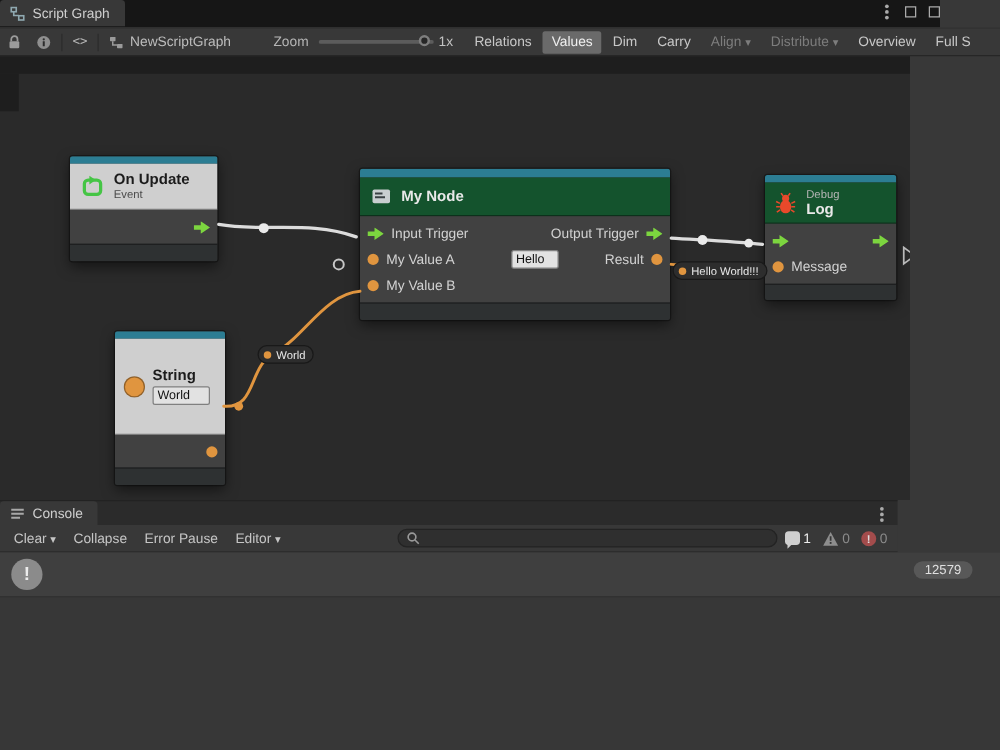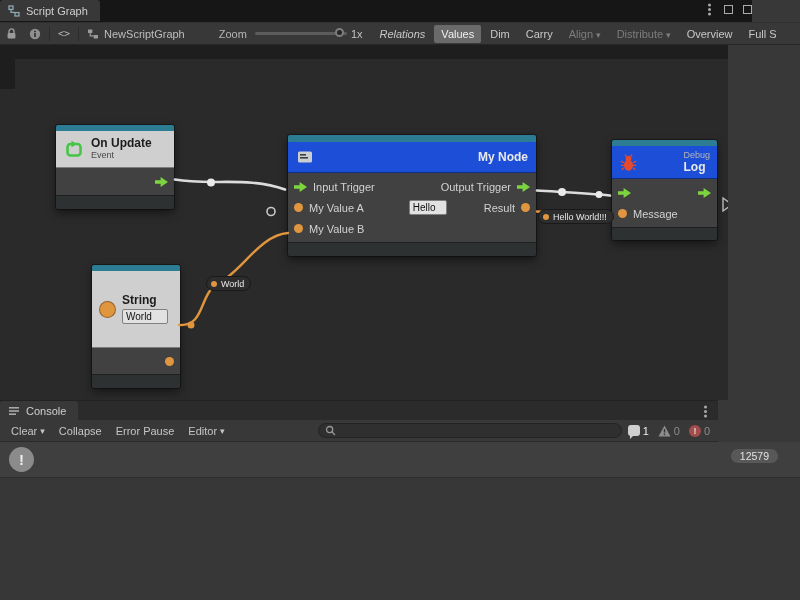--- a/index.html
+++ b/index.html
@@ -28,40 +28,40 @@
   .sep { width:1px; height:14px; background:#2b2b2b; margin:0 8px; }
   .icon-code { font-family:"DejaVu Sans Mono", monospace; color:#b5b5b5; font-size:10px; }
   .icon-code::after { content:"<>"; }
   .gname { margin-left:5px; color:#bdbdbd; }
   .zoomlabel { margin-left:34px; color:#b5b5b5; }
   .zoom-track { width:92px; height:3px; background:#5c5c5c; border-radius:2px; position:relative;
     margin:0 4px 0 8px; }
   .zoom-handle { position:absolute; right:3px; top:-4px; width:9px; height:9px; border-radius:50%;
     background:#262626; border:2px solid #7e7e7e; }
   .tb-btn { padding:3px 7px; margin-left:2px; border-radius:2px; color:#c8c8c8; }
-  .tb-btn.first { margin-left:10px;font-style:italic; }
+  .tb-btn.first { margin-left:10px; }
   .tb-btn.active { background:#6a6a6a; color:#f0f0f0; }
   .tb-btn.disabled { color:#7d7d7d; }
   .caret { font-size:9px; margin-left:3px; }
   .caret::after { content:"▾"; }
 
   
   .graph { position:absolute; top:45px; left:0; width:728px; height:355px; background:#2a2a2a;
     overflow:hidden; }
   .graph-band { position:absolute; top:0; left:0; width:800px; height:14px; background:#1e1e1e; }
   .graph-corner { position:absolute; top:14px; left:0; width:15px; height:30px; background:#1e1e1e; }
 
   .node { position:absolute; z-index:2; border-radius:2px; overflow:hidden; font-size:11px;
     box-shadow:0 4px 10px rgba(0,0,0,.5), 0 0 0 1px rgba(0,0,0,.35); }
   .nstrip { height:6px; background:#2c7d93; }
   .nstrip.thick { height:7px; }
   .nhead { display:flex; align-items:center; gap:7px; padding:6px 8px;
     border-bottom:1px solid rgba(0,0,0,.4); }
   .nhead.light { background:#cfcfcf; color:#1c1c1c; }
-  .nhead.dark { background:#1d4ed8; color:#e9e9e9;justify-content:space-between; }
+  .nhead.dark { background:#14532d; color:#e9e9e9; }
   .nhtitle { font-size:12px; font-weight:bold; line-height:13px; }
   .nhsub { font-size:9px; color:#4a4a4a; line-height:11px; }
   .nhcat { font-size:9px; color:#b5b5b5; line-height:11px; }
   .nhtitle.w { color:#e9e9e9; }
   .nports { background:#414141; padding:3px 0; }
   .nports.plain { padding:0; }
   .prow { display:flex; align-items:center; height:21px; padding:0 6px; gap:6px; color:#d2d2d2; }
   .pright { margin-left:auto; display:flex; align-items:center; gap:6px; }
   .vdot { width:9px; height:9px; border-radius:50%; background:#e0953f; flex:0 0 auto; }
   .pfield { background:#e2e2e2; border:1px solid #808080; border-radius:2px; font-size:10px;

